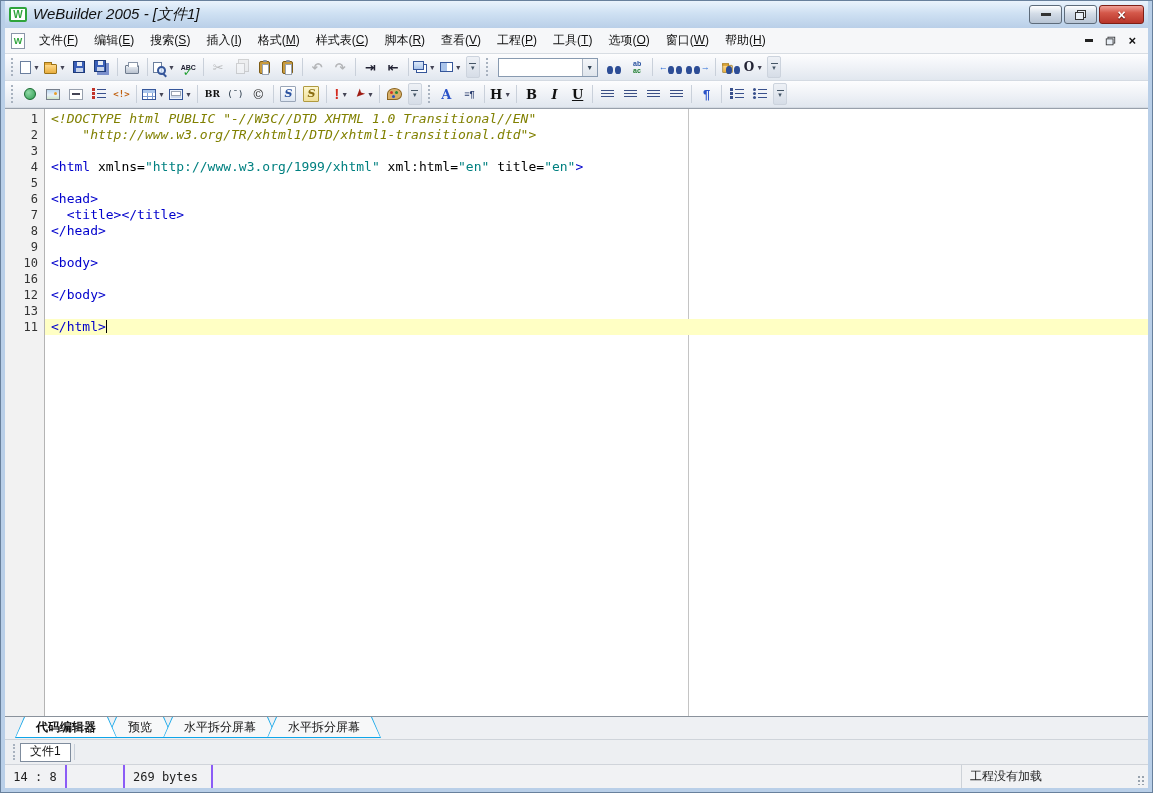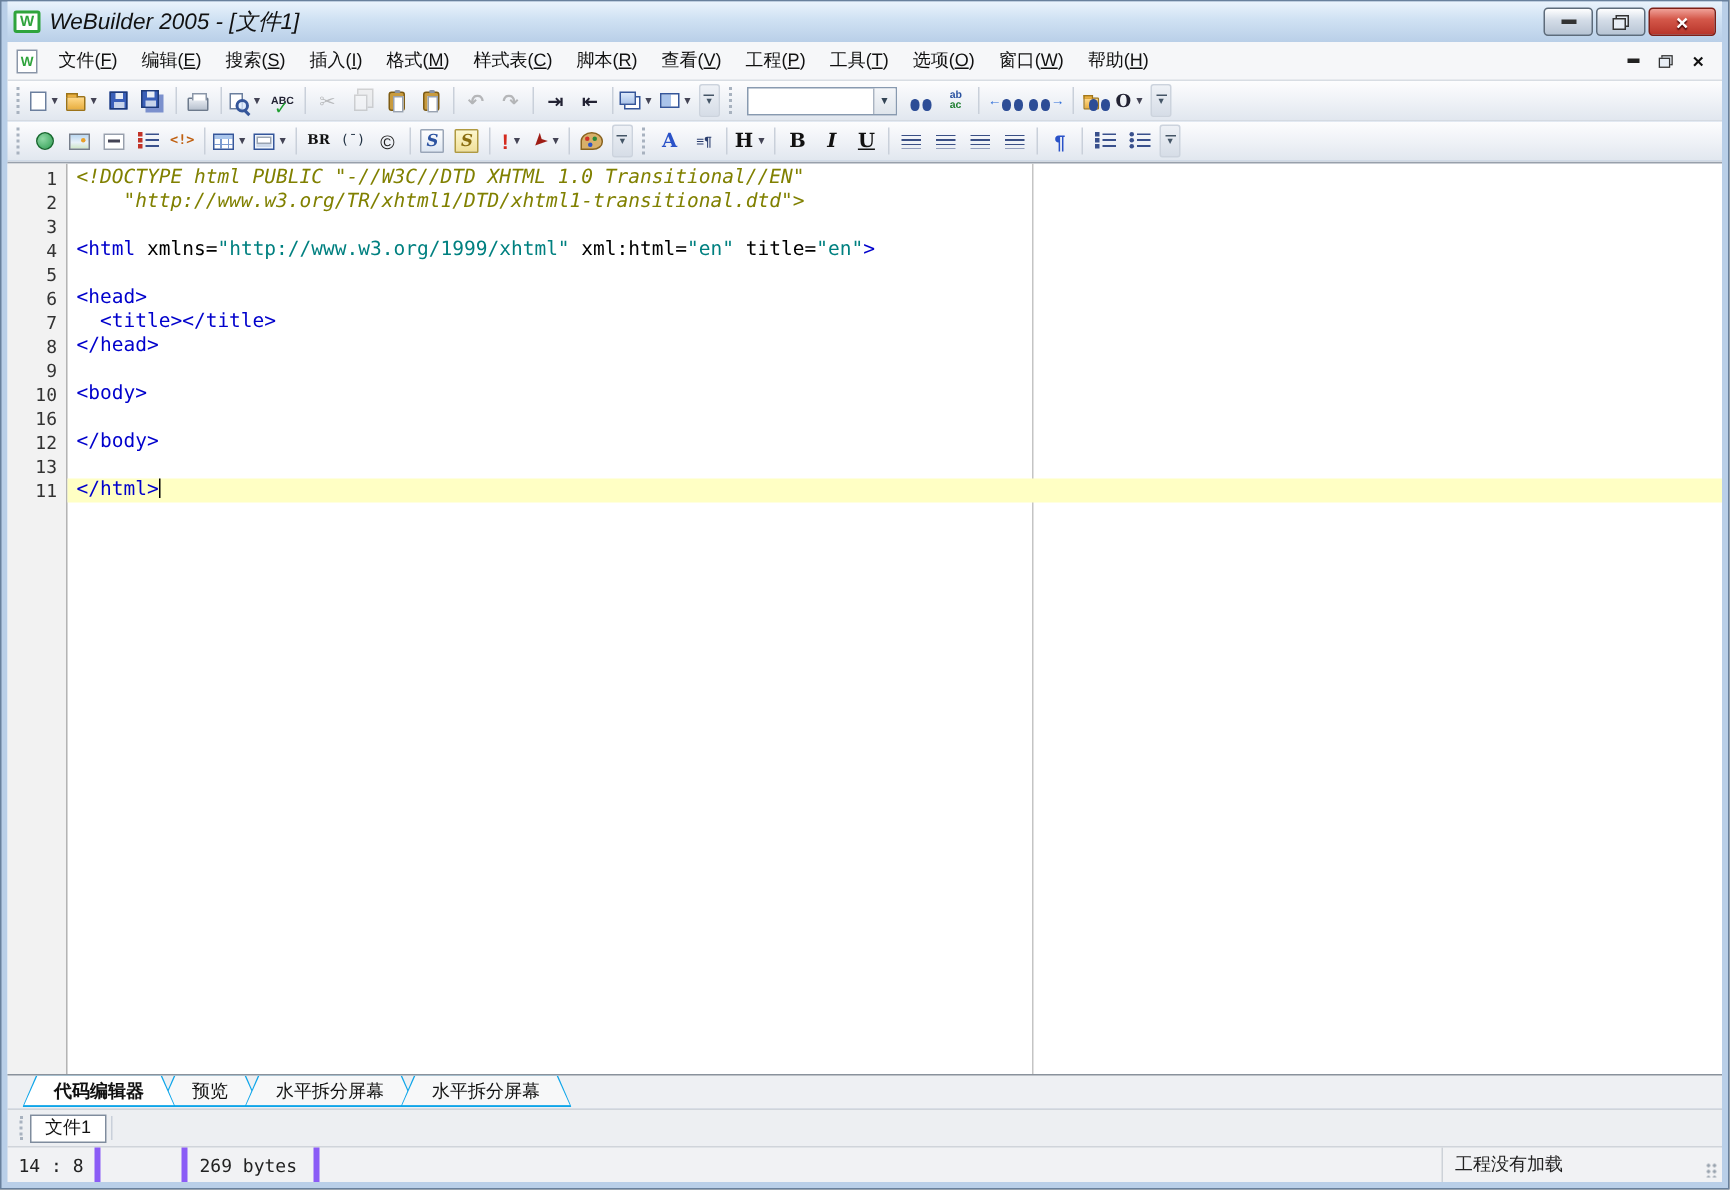--- a/index.html
+++ b/index.html
@@ -137,21 +137,21 @@
   .vt-o.active{z-index:2;position:relative;}
   .vt-i{clip-path:polygon(9px 0,calc(100% - 9px) 0,100% 100%,0 100%);background:#f7f8f9;height:100%;
     display:flex;align-items:center;padding:0 20px;font-size:12px;color:#111;}
   .vt-o.active .vt-i{background:#ffffff;font-weight:bold;}
   .ftabs{height:25px;background:#edeff2;border-top:1px solid #cfd4da;display:flex;align-items:center;padding:2px 4px;}
   .ftab{background:#fff;border:1px solid #7f8c9d;padding:1px 9px 2px;font-size:12px;height:19px;display:flex;align-items:center;color:#111;}
   .ftabs .sep{height:16px;}
   
   .status{height:24px;background:#f1f2f4;border-top:1px solid #d0d4da;display:flex;align-items:stretch;
     font-size:12px;color:#222;}
-  .scell{display:flex;align-items:center;padding:0 8px;border-right:4px solid #8b5cf6;white-space:nowrap;}
+  .scell{display:flex;align-items:center;padding:0 8px;border-right:2px solid #8b5cf6;white-space:nowrap;}
   .scell.cpos{width:62px;justify-content:center;font-family:"DejaVu Sans Mono",monospace;font-size:12px;}
   .scell.cmod{width:58px;}
   .scell.csize{width:88px;font-family:"DejaVu Sans Mono",monospace;font-size:12px;}
   .scell.cmsg{flex:1;border-right:1px solid #cdd2d8;}
   .scell.cproj{width:172px;font-weight:normal;border-right:none;}
   .sgrip{width:14px;display:flex;align-items:flex-end;justify-content:flex-end;padding:3px;}
   .sgrip i{width:10px;height:10px;background-image:radial-gradient(#98a2ad 1px,transparent 1.2px);background-size:4px 4px;}
 </style>
 </head>
 <body>

